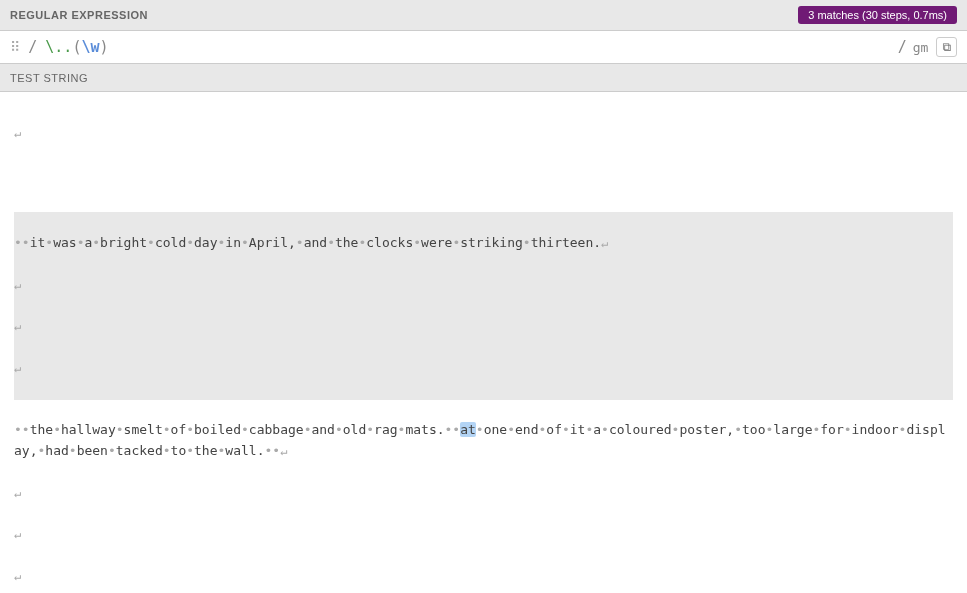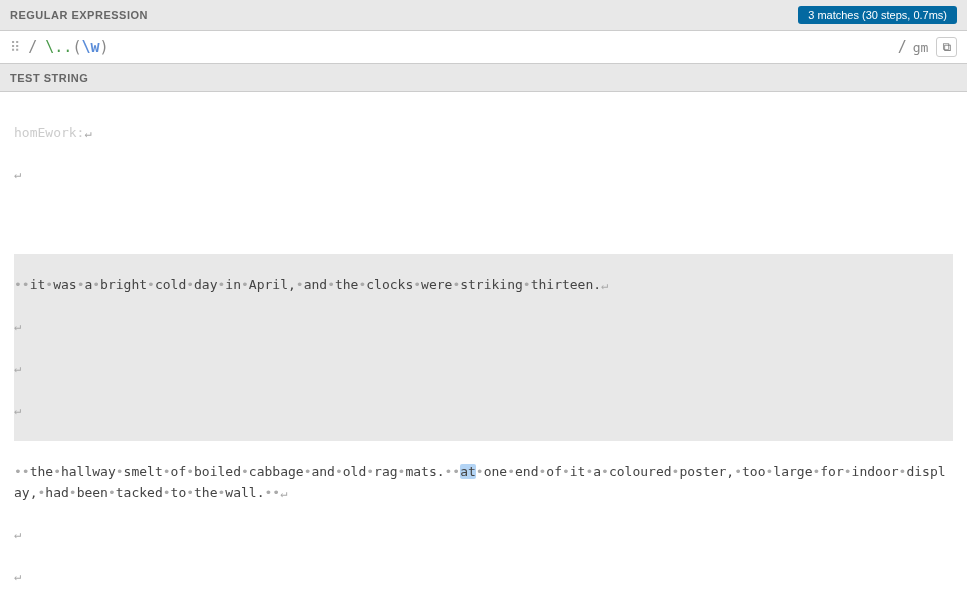--- a/index.html
+++ b/index.html
@@ -22,21 +22,21 @@
     .header-label {
       font-size: 11px;
       font-weight: bold;
       color: #666;
       letter-spacing: 0.5px;
       text-transform: uppercase;
       text-align: center;
     }
 
     .match-badge {
-      background: #0369a1;
+      background: #701a75;
       color: white;
       font-size: 11px;
       padding: 3px 10px;
       border-radius: 3px;
     }
 
     .regex-input-bar {
       background: #fff;
       border-bottom: 1px solid #ccc;
       padding: 6px 10px;
@@ -86,21 +86,21 @@
     }
 
     .test-string-bar {
       background: #e8e8e8;
       border-bottom: 1px solid #ccc;
       padding: 6px 10px;
     }
 
     .test-string-label {
       font-size: 11px;
-      font-weight: bold;
+      font-weight: normal;
       color: #666;
       letter-spacing: 0.5px;
       text-transform: uppercase;
     }
 
     .text-area {
       background: #fff;
       padding: 10px 14px;
       font-family: monospace;
       font-size: 13px;
@@ -152,21 +152,20 @@
     <span>gm</span>
   </div>
   <button class="copy-btn">⧉</button>
 </div>
 
 <div class="test-string-bar">
   <span class="test-string-label">TEST STRING</span>
 </div>
 
 <div class="text-area">
-<span class="line"><span class="middle-dot">homEwork:<span class="pilcrow">↵</span></span></span>
 <span class="line"><span class="pilcrow">↵</span></span>
 <span style="background:#e8e8e8;display:block;margin-top:48px;">
 <span class="line"><span style="color:#aaa;">••</span>it<span style="color:#aaa;">•</span>was<span style="color:#aaa;">•</span>a<span style="color:#aaa;">•</span>bright<span style="color:#aaa;">•</span>cold<span style="color:#aaa;">•</span>day<span style="color:#aaa;">•</span>in<span style="color:#aaa;">•</span>April,<span style="color:#aaa;">•</span>and<span style="color:#aaa;">•</span>the<span style="color:#aaa;">•</span>clocks<span style="color:#aaa;">•</span>were<span style="color:#aaa;">•</span>striking<span style="color:#aaa;">•</span>thirteen.<span class="pilcrow">↵</span></span>
 <span class="line"><span class="pilcrow">↵</span></span>
 <span class="line"><span class="pilcrow">↵</span></span>
 <span class="line"><span class="pilcrow">↵</span></span>
 </span>
 <span class="line"><span style="color:#aaa;">••</span>the<span style="color:#aaa;">•</span>hallway<span style="color:#aaa;">•</span>smelt<span style="color:#aaa;">•</span>of<span style="color:#aaa;">•</span>boiled<span style="color:#aaa;">•</span>cabbage<span style="color:#aaa;">•</span>and<span style="color:#aaa;">•</span>old<span style="color:#aaa;">•</span>rag<span style="color:#aaa;">•</span>mats.<span style="color:#aaa;">••</span><span class="highlight-blue">at</span><span style="color:#aaa;">•</span>one<span style="color:#aaa;">•</span>end<span style="color:#aaa;">•</span>of<span style="color:#aaa;">•</span>it<span style="color:#aaa;">•</span>a<span style="color:#aaa;">•</span>coloured<span style="color:#aaa;">•</span>poster,<span style="color:#aaa;">•</span>too<span style="color:#aaa;">•</span>large<span style="color:#aaa;">•</span>for<span style="color:#aaa;">•</span>indoor<span style="color:#aaa;">•</span>display,<span style="color:#aaa;">•</span>had<span style="color:#aaa;">•</span>been<span style="color:#aaa;">•</span>tacked<span style="color:#aaa;">•</span>to<span style="color:#aaa;">•</span>the<span style="color:#aaa;">•</span>wall.<span style="color:#aaa;">••</span><span class="pilcrow">↵</span></span>
 <span class="line"><span class="pilcrow">↵</span></span>
 <span class="line"><span class="pilcrow">↵</span></span>

